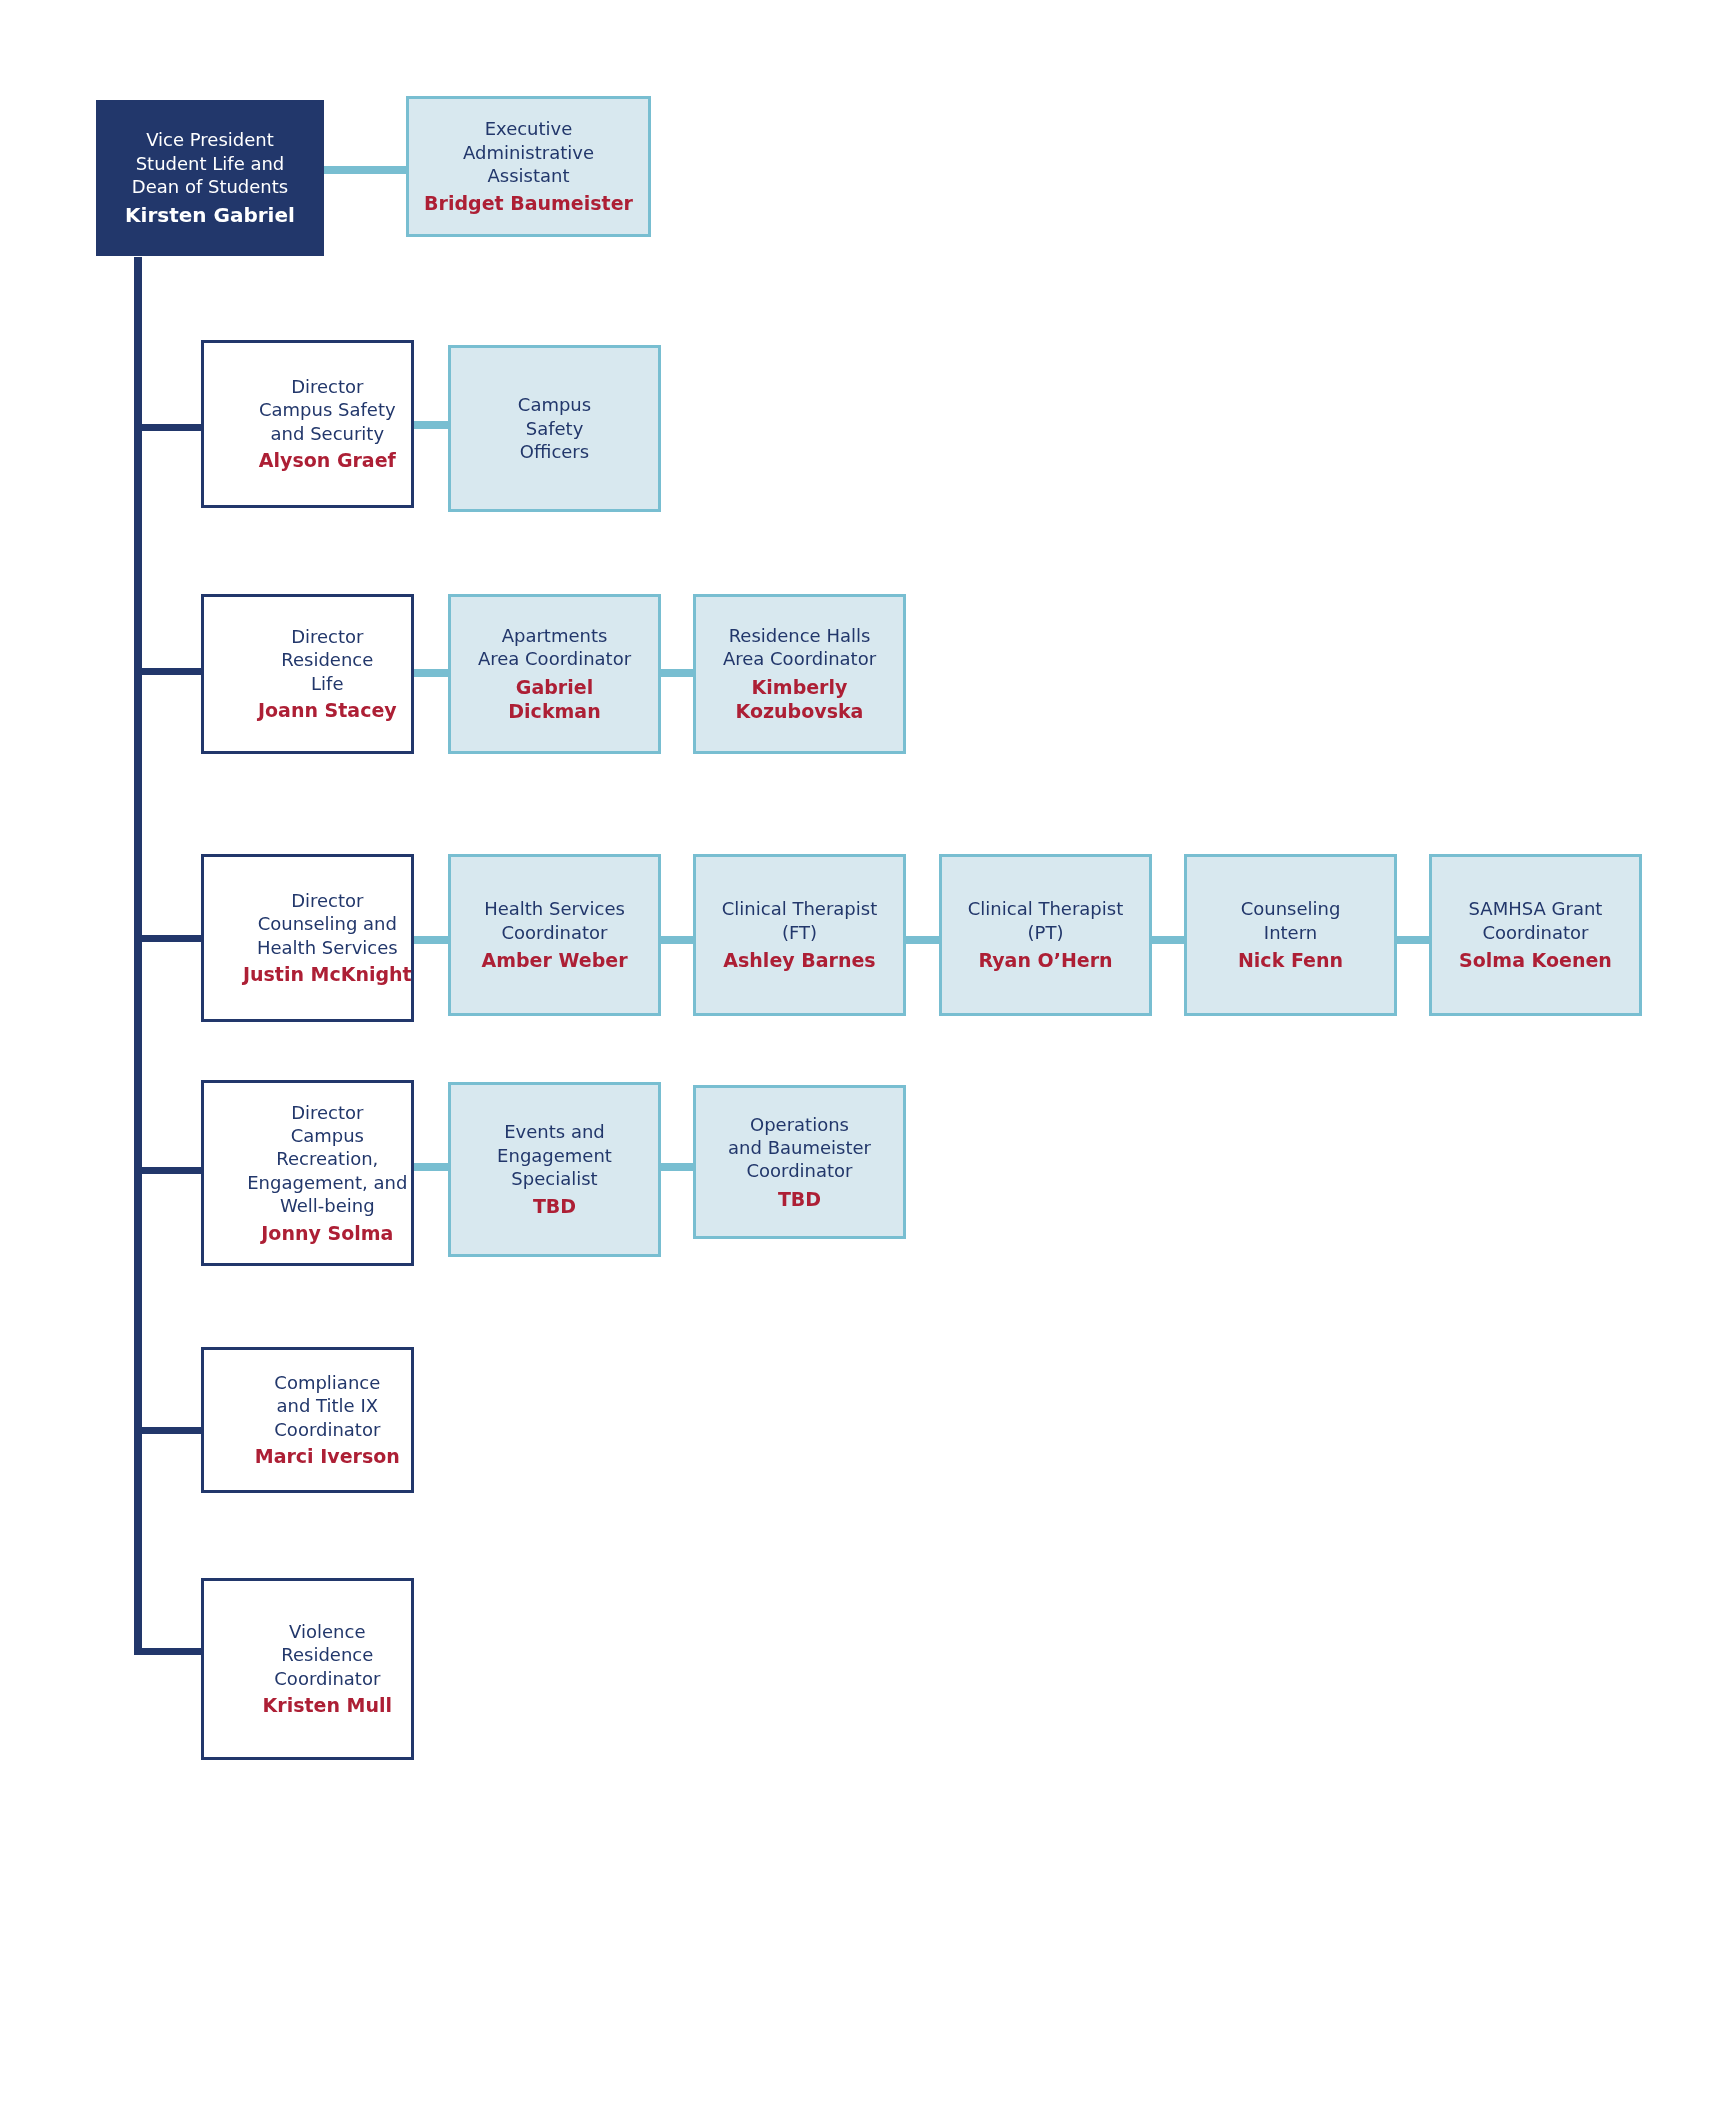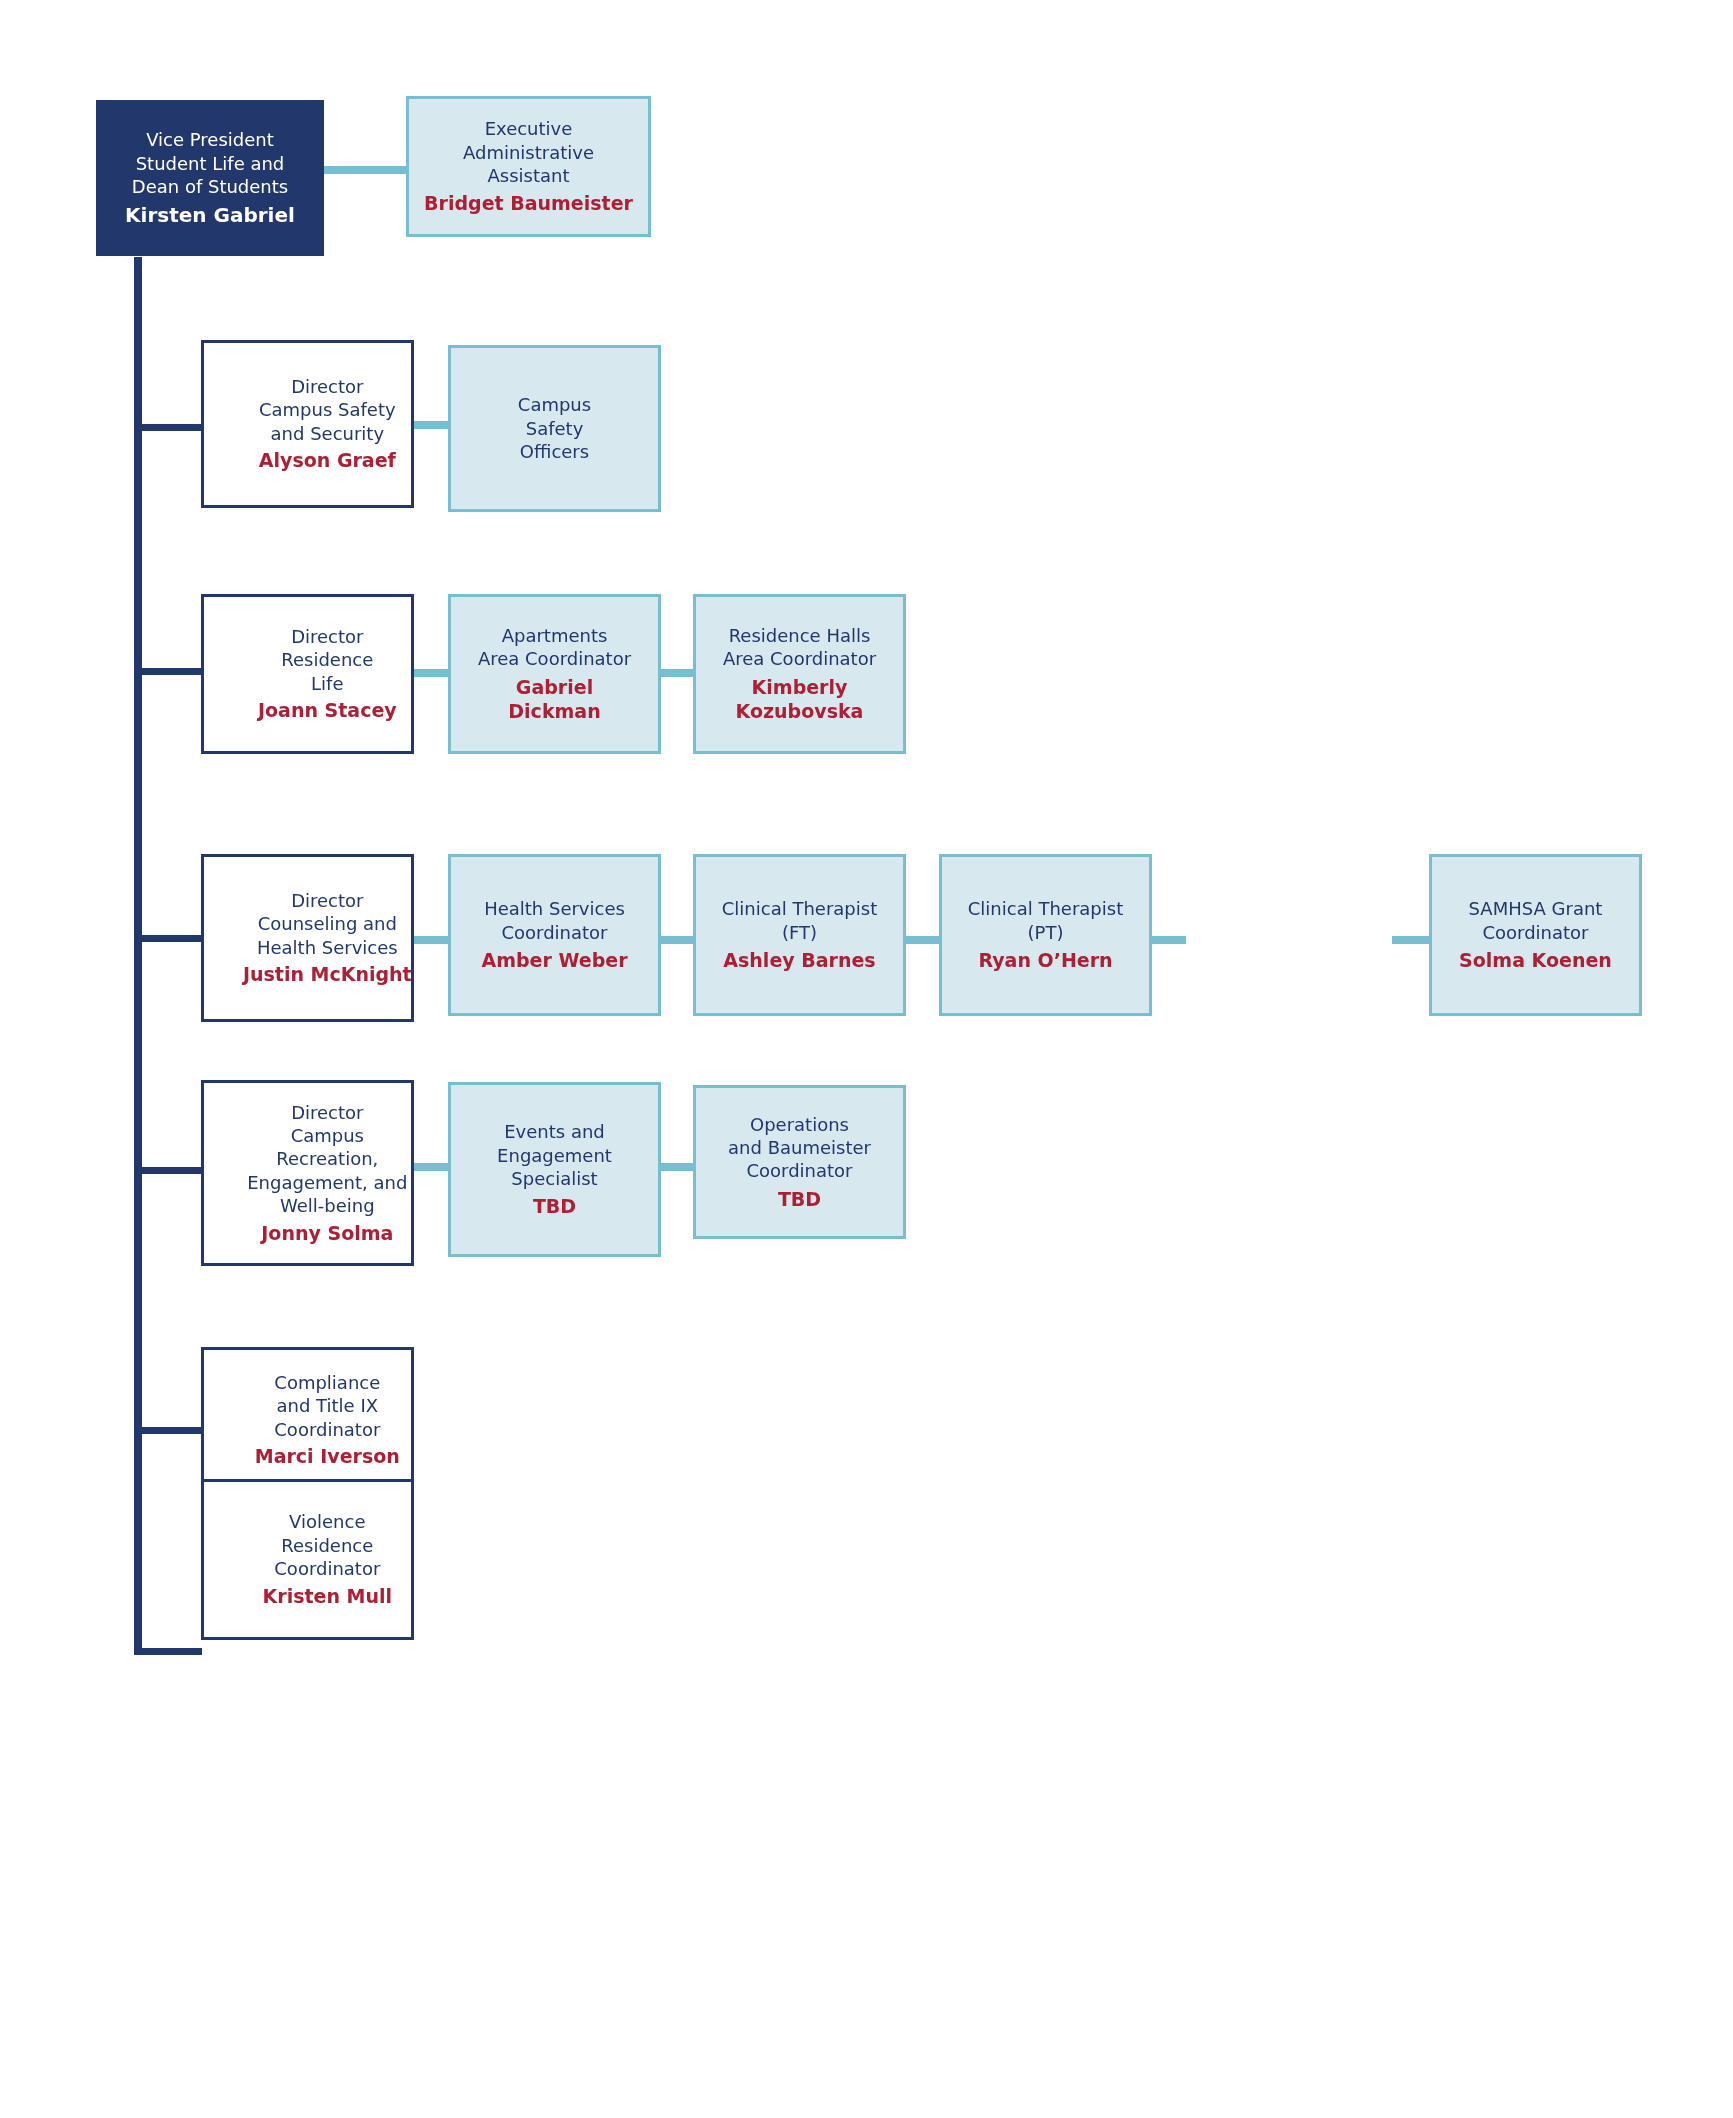--- a/index.html
+++ b/index.html
@@ -167,20 +167,25 @@
     <span class="title-line">(FT)</span>
     <span class="person">Ashley Barnes</span>
   </div>
 
   <div class="node light" style="left:939px; top:854px; width:213px; height:162px;">
     <span class="title-line">Clinical Therapist</span>
     <span class="title-line">(PT)</span>
     <span class="person">Ryan O’Hern</span>
   </div>
 
+  <div class="node light" style="left:1184px; top:854px; width:213px; height:162px;">
+    <span class="title-line">Counseling</span>
+    <span class="title-line">Intern</span>
+    <span class="person">Nick Fenn</span>
+  </div>
 
   <div class="node light" style="left:1429px; top:854px; width:213px; height:162px;">
     <span class="title-line">SAMHSA Grant</span>
     <span class="title-line">Coordinator</span>
     <span class="person">Solma Koenen</span>
   </div>
 
   <div class="node white" style="left:201px; top:1080px; width:213px; height:186px;">
     <span class="title-line">Director</span>
     <span class="title-line">Campus</span>
@@ -204,21 +209,21 @@
     <span class="person">TBD</span>
   </div>
 
   <div class="node white" style="left:201px; top:1347px; width:213px; height:146px;">
     <span class="title-line">Compliance</span>
     <span class="title-line">and Title IX</span>
     <span class="title-line">Coordinator</span>
     <span class="person">Marci Iverson</span>
   </div>
 
-  <div class="node white" style="left:201px; top:1479px; width:213px; height:161px;">
+  <div class="node white" style="left:201px; top:1578px; width:213px; height:182px;">
     <span class="title-line">Violence</span>
     <span class="title-line">Residence</span>
     <span class="title-line">Coordinator</span>
     <span class="person">Kristen Mull</span>
   </div>
 
 </div>
 
 
 </body></html>

